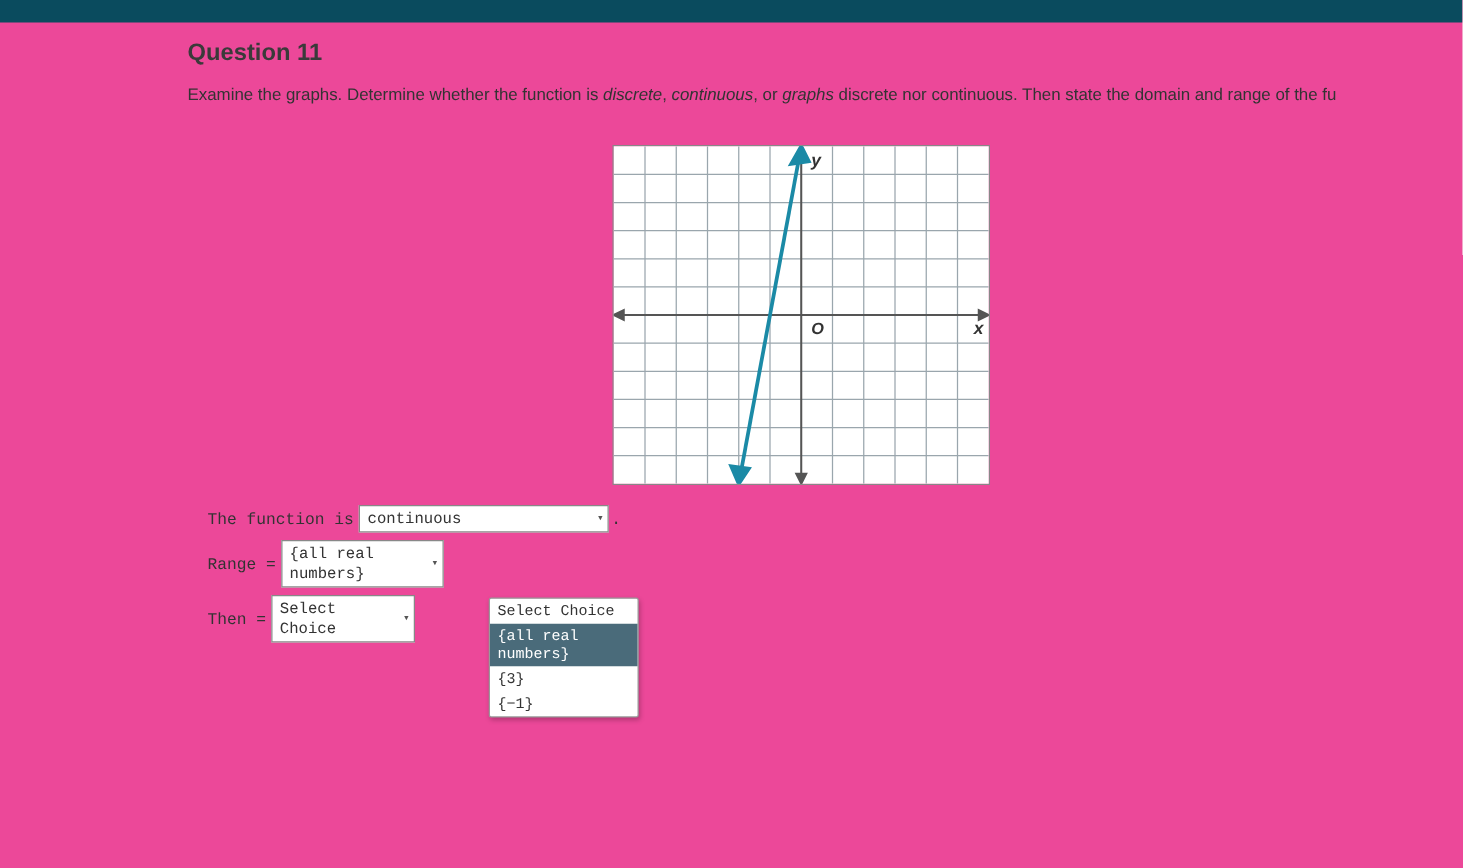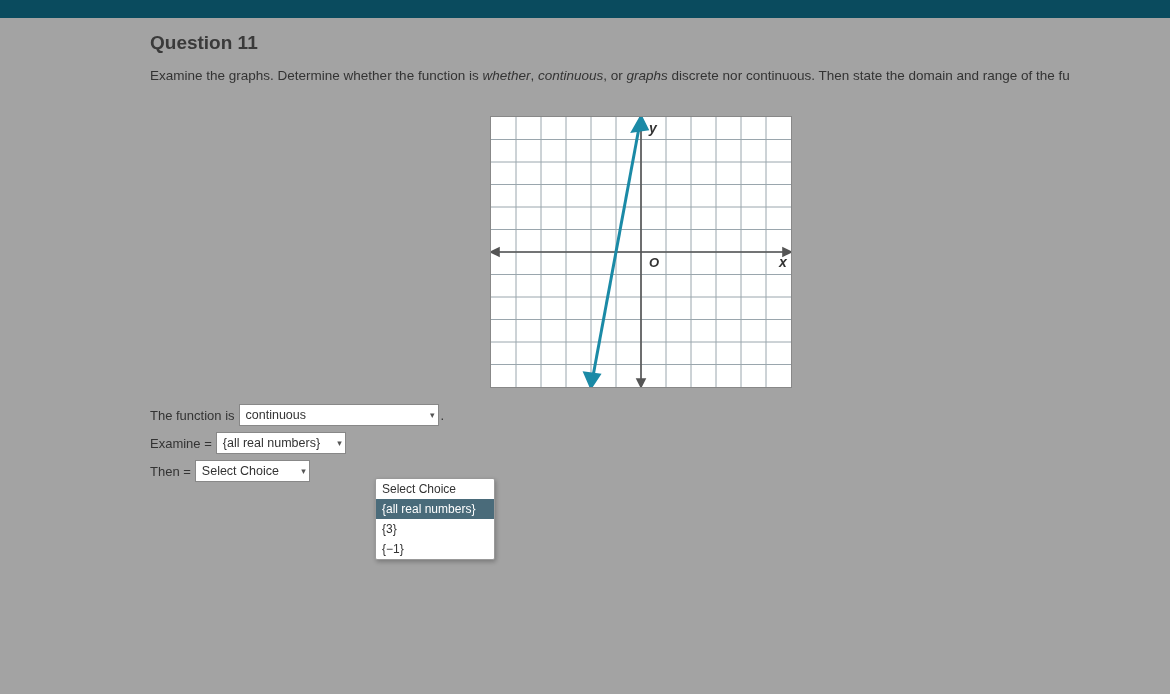--- a/index.html
+++ b/index.html
@@ -1,46 +1,46 @@
 <!DOCTYPE html>
 <html><head>
 <meta charset="utf-8">
 <style>
   * { box-sizing: border-box; margin: 0; padding: 0; }
   html, body { width: 1170px; height: 694px; font-family: Arial, Helvetica, sans-serif; background: #f5f5f2; overflow: hidden; }
-  .page { width: 1170px; height: 694px; position: relative; background: #a3a3a3; }
+  .page { width: 1170px; height: 694px; position: relative; background: #ec4899; }
   .topbar { height: 18px; background: #0a4b5e; width: 100%; }
   .content { padding: 14px 0 0 150px; position: relative; }
   .q-title { font-size: 19px; font-weight: bold; color: #3a3a3a; margin-bottom: 14px; }
   .prompt { font-size: 13.5px; color: #333; margin-bottom: 14px; white-space: nowrap; }
   .prompt em { font-style: italic; }
   .graph-wrap { position: absolute; left: 490px; top: 98px; }
   .graph-border { border: 1px solid #888; padding: 0; }
   svg.graph { display: block; background: #fff; }
-  .answers { position: absolute; left: 150px; top: 386px; font-size: 13px; color: #333; }
+  .answers { position: absolute; left: 166px; top: 386px; font-size: 13px; color: #333; font-family: Liberation Mono, monospace; }
   .answers .row { margin-bottom: 6px; display: flex; align-items: center; }
   .answers label { margin-right: 4px; }
   .sel { border: 1px solid #888; background: #fff; font-size: 12.5px; color: #333; padding: 2px 18px 2px 6px; position: relative; display: inline-block; min-height: 20px; line-height: 16px; }
   .sel .caret { position: absolute; right: 3px; top: 50%; transform: translateY(-50%); font-size: 9px; color: #555; }
   .sel.wide { width: 200px; }
   .sel.med { width: 130px; }
   .sel.sm { width: 115px; }
   .dropdown { position: absolute; left: 225px; top: 74px; width: 120px; border: 1px solid #999; background: #fff; box-shadow: 1px 2px 4px rgba(0,0,0,0.25); border-radius: 2px; font-size: 12px; color: #333; }
   .dropdown .opt { padding: 3px 6px; }
   .dropdown .opt.hl { background: #4a6b7a; color: #fff; position: relative; }
 </style>
 </head>
 <body>
 
 <div class="page">
   <div class="topbar"></div>
   <div class="content">
     <div class="q-title">Question 11</div>
     <div class="prompt">
-      <span>Examine the graphs. Determine whether the function is </span><em>whether</em><span>, </span><em>continuous</em><span>, or </span><em>graphs</em><span> discrete nor continuous. Then state the domain and range of the fu</span>
+      <span>Examine the graphs. Determine whether the function is </span><em>discrete</em><span>, </span><em>continuous</em><span>, or </span><em>graphs</em><span> discrete nor continuous. Then state the domain and range of the fu</span>
     </div>
 
     <div class="graph-wrap">
       <div class="graph-border">
         <svg class="graph" width="300" height="270" viewBox="0 0 300 270">
           <g stroke="#9aa6ad" stroke-width="1">
             <line x1="0" y1="22.5" x2="300" y2="22.5"></line>
             <line x1="0" y1="45" x2="300" y2="45"></line>
             <line x1="0" y1="67.5" x2="300" y2="67.5"></line>
             <line x1="0" y1="90" x2="300" y2="90"></line>
@@ -86,21 +86,21 @@
     <div class="answers">
       <div class="row">
         <label>The function is</label>
         <span class="sel wide">
           <span>continuous</span>
           <span class="caret">▾</span>
         </span>
         <span style="margin-left:2px;">.</span>
       </div>
       <div class="row">
-        <label>Examine =</label>
+        <label>Range =</label>
         <span class="sel med">
           <span>{all real numbers}</span>
           <span class="caret">▾</span>
         </span>
       </div>
       <div class="row">
         <label>Then =</label>
         <span class="sel sm">
           <span>Select Choice</span>
           <span class="caret">▾</span>

